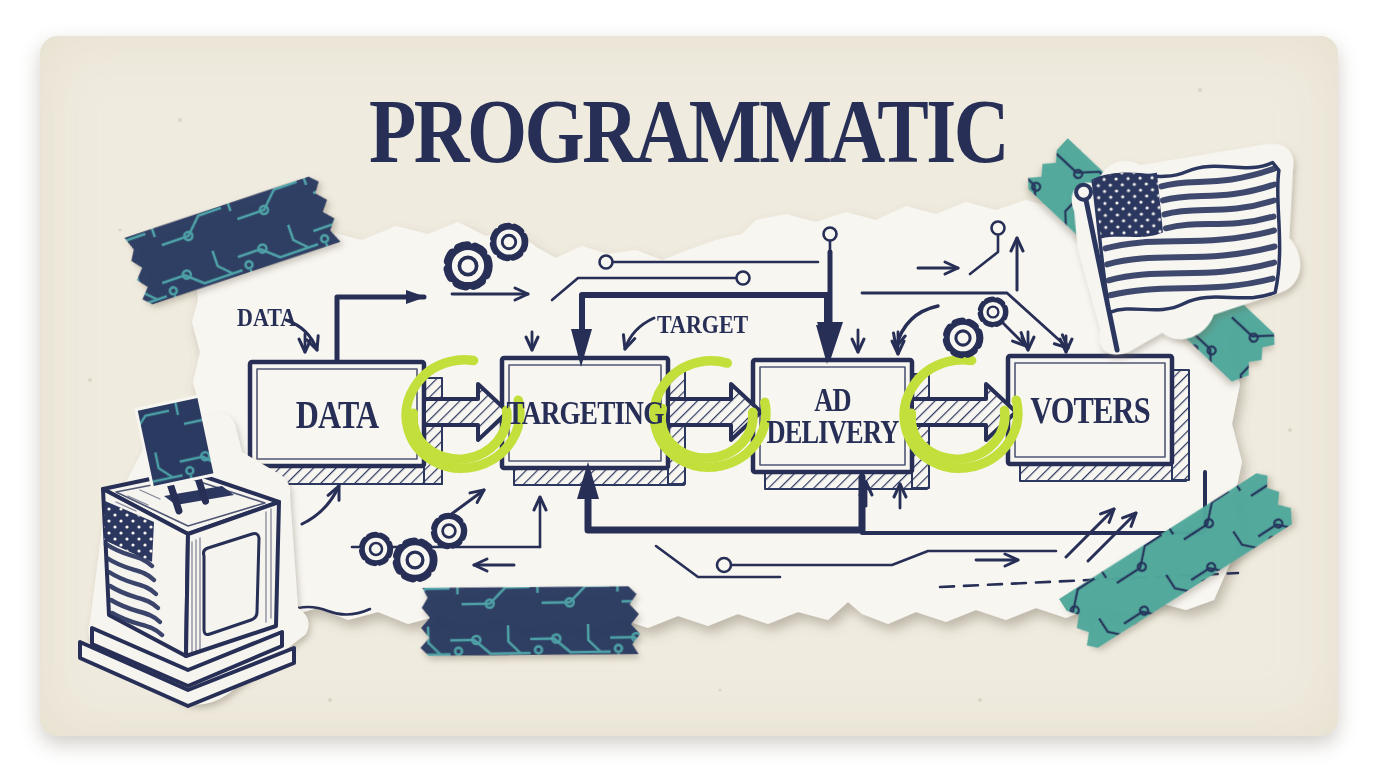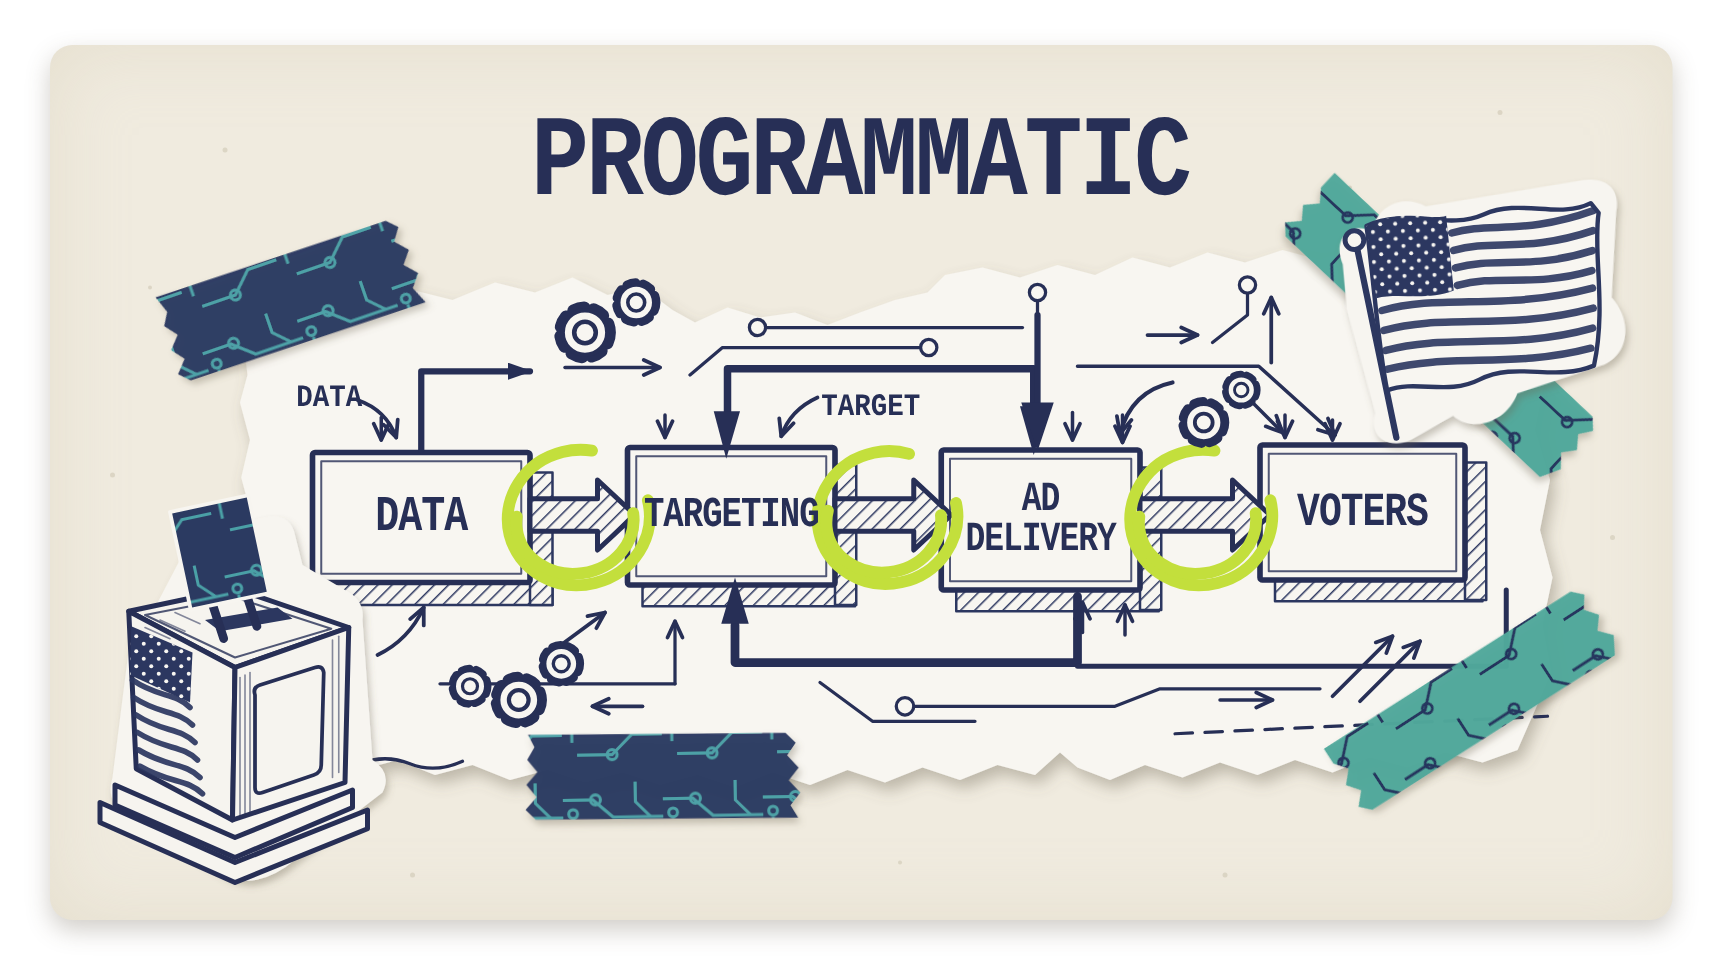--- a/index.html
+++ b/index.html
@@ -1,16 +1,16 @@
 <!DOCTYPE html>
 <html><head>
 <meta charset="utf-8">
 <style>
   html,body{margin:0;padding:0;background:#ffffff;width:1376px;height:768px;overflow:hidden;}
-  #stage{position:relative;width:1376px;height:564px;font-family:Liberation Mono, monospace;}
+  #stage{position:relative;width:1376px;height:564px;font-family:Liberation Serif, serif;}
   .card{position:absolute;left:40px;top:36px;width:1298px;height:700px;background:#f0ebdf;
         border-radius:18px;box-shadow:0 8px 20px rgba(90,80,60,.28), inset 0 0 60px rgba(210,200,175,.35);}
   svg.scene{position:absolute;left:0;top:0;z-index:1;}
   .txt{position:absolute;z-index:2;color:#272f56;font-weight:bold;}
   .title{left:0;right:0;top:78px;text-align:center;font-size:92px;letter-spacing:-3px;
          transform:scaleX(.84);transform-origin:center;white-space:nowrap;}
   .boxlabel{display:flex;align-items:center;justify-content:center;text-align:center;
             transform:scaleX(.8);transform-origin:center;letter-spacing:-1px;}
   .lbl-data{left:250px;top:362px;width:174px;height:104px;font-size:40px;}
   .lbl-targeting{left:502px;top:358px;width:166px;height:110px;font-size:34px;}

